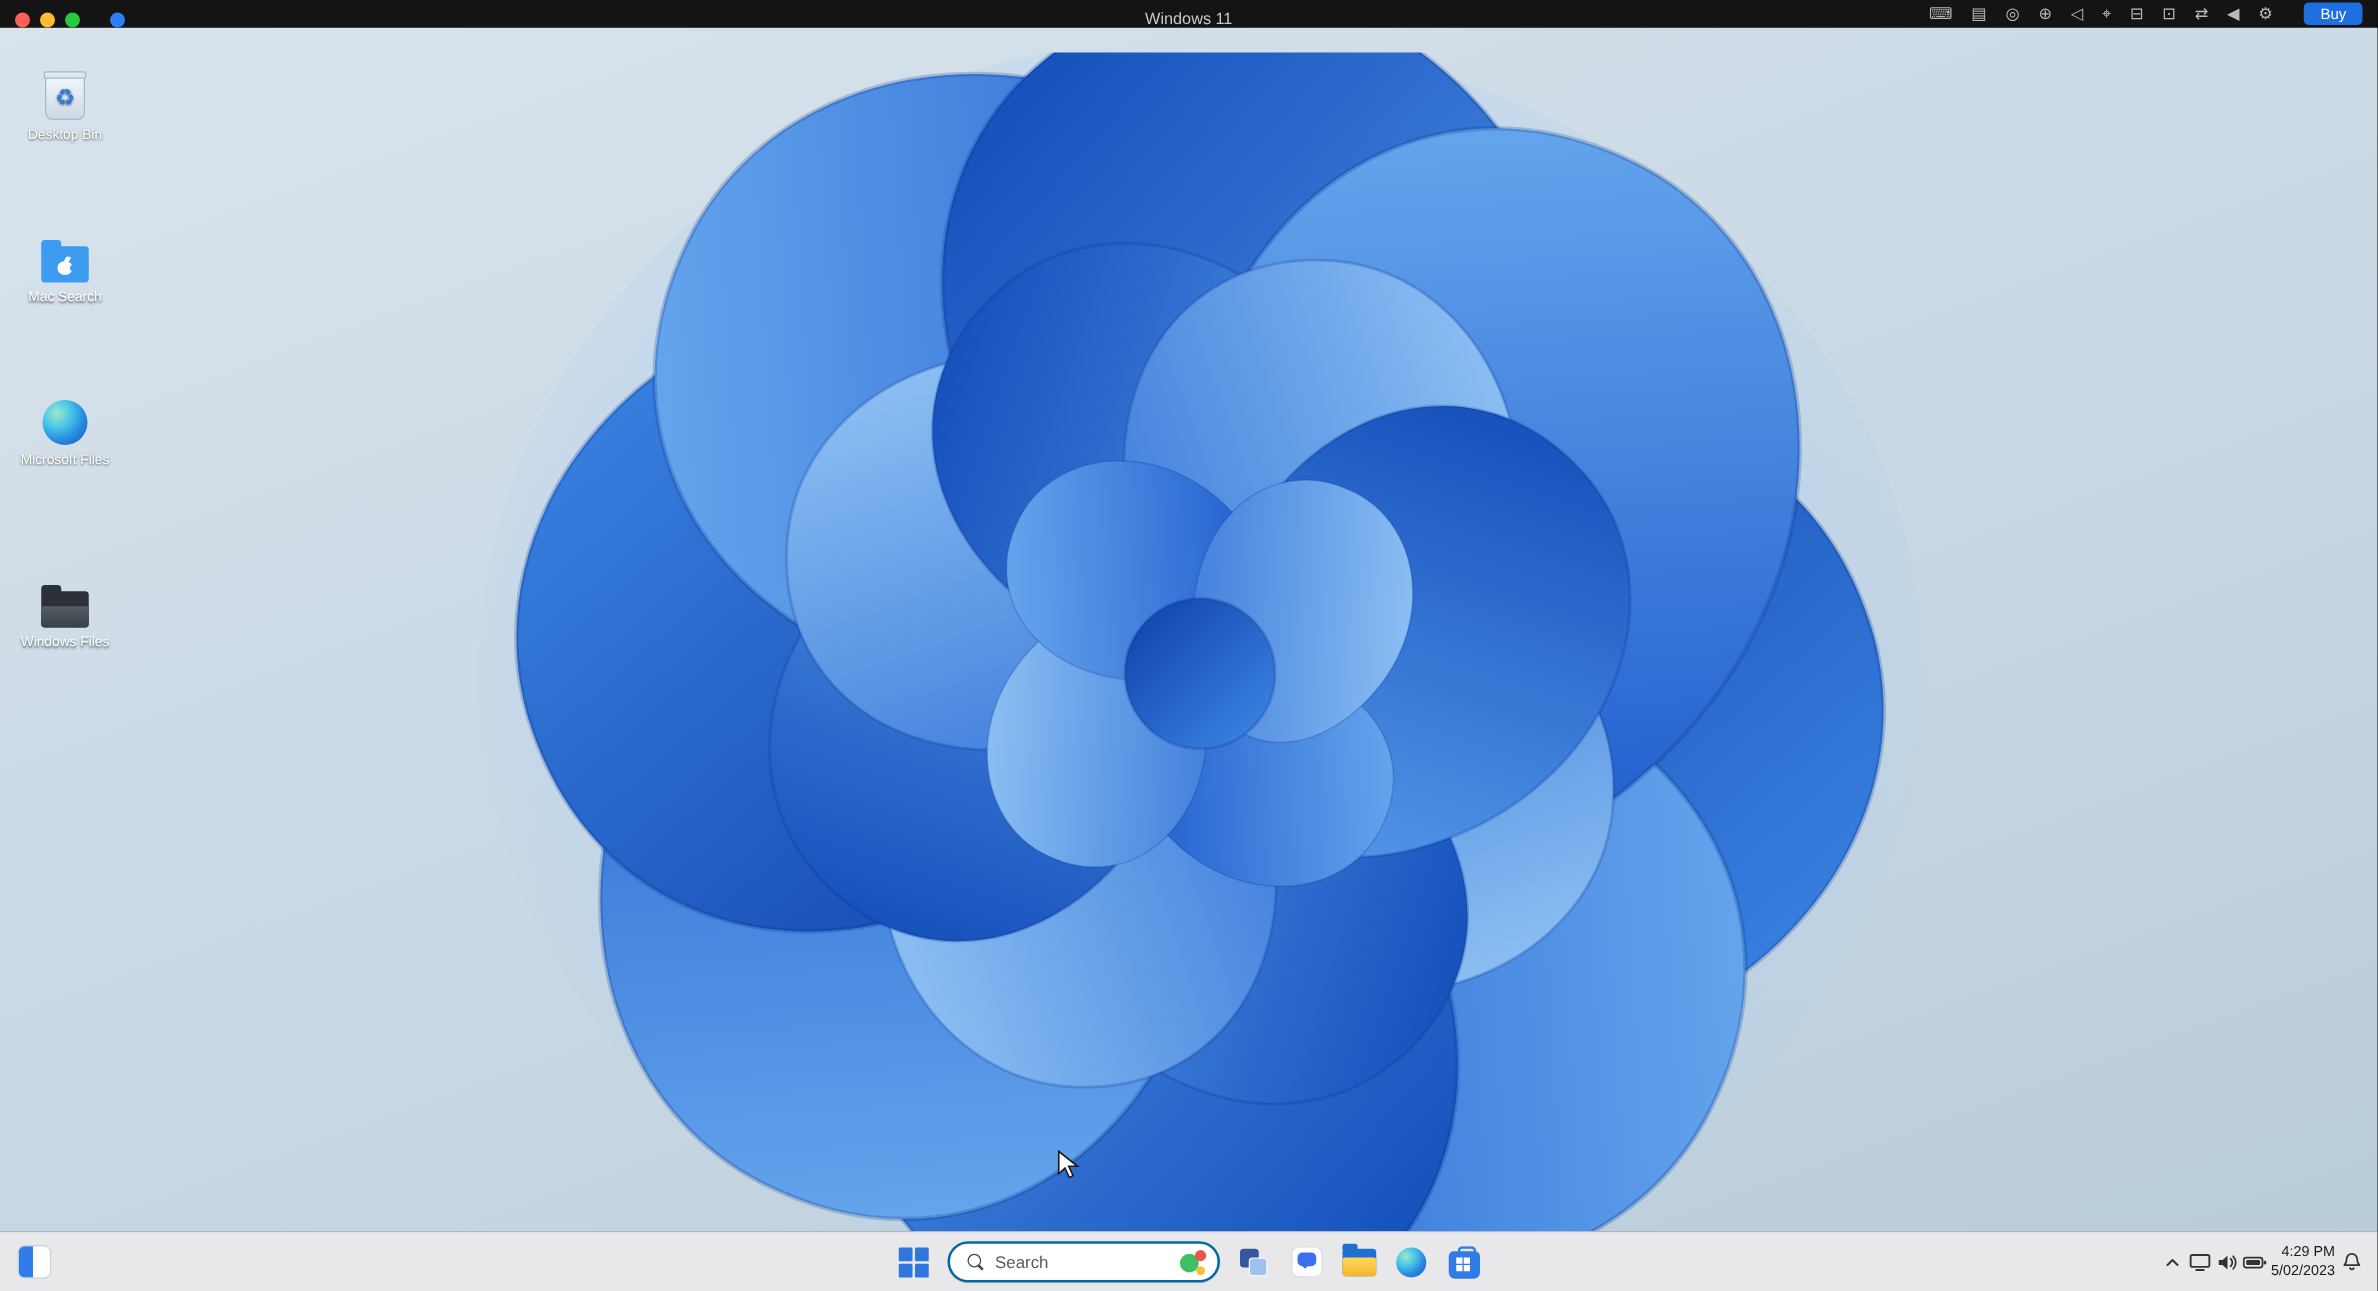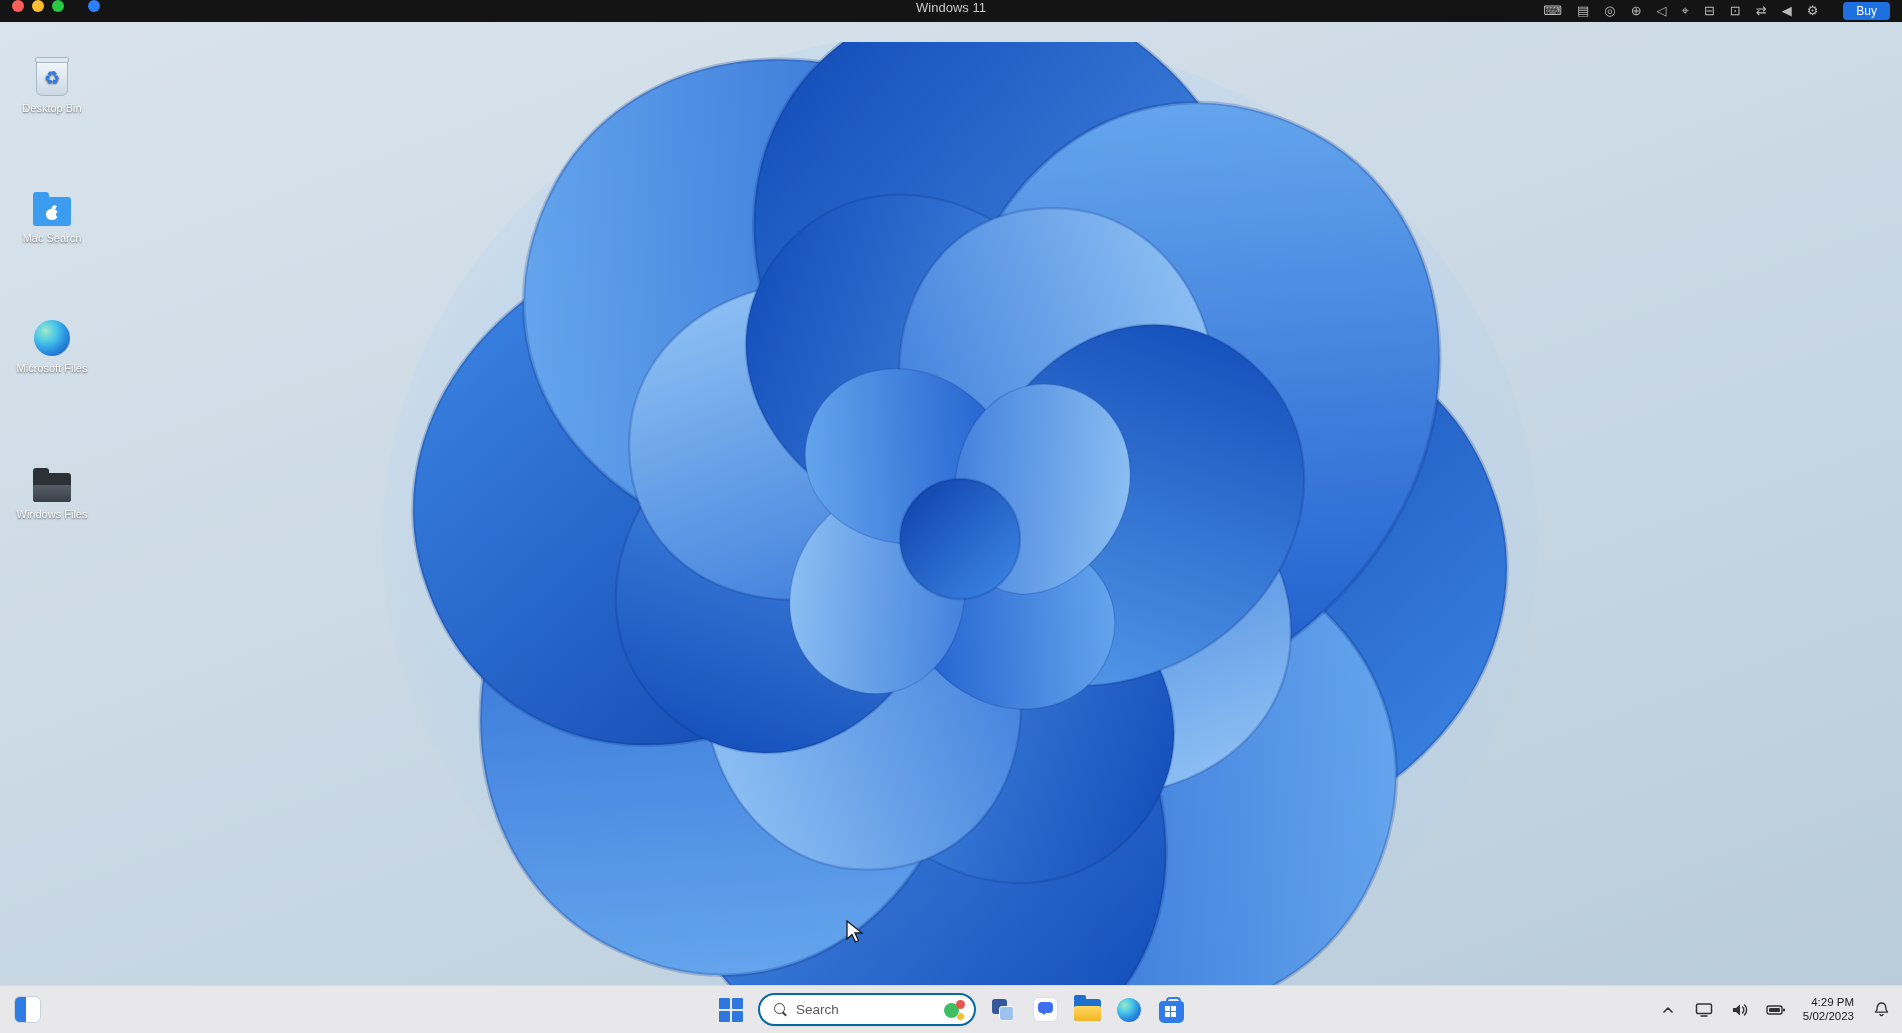--- a/index.html
+++ b/index.html
@@ -1,19 +1,19 @@
 <!DOCTYPE html>
 <html><head>
 <meta charset="utf-8">
 <style>
   * { margin:0; padding:0; box-sizing:border-box; }
   html,body { width:1902px; height:1033px; overflow:hidden; font-family:"Liberation Sans", sans-serif; background:#000; }
 
   
-  .titlebar { position:absolute; top:0; left:0; width:100%; height:22px; background:#141414; display:flex; align-items:flex-start; padding:0 12px; z-index:50; }
+  .titlebar { position:absolute; top:0; left:0; width:100%; height:22px; background:#141414; display:flex; align-items:flex-end; padding:0 12px; z-index:50; }
   .traffic { display:flex; gap:8px; align-items:center; }
   .dot { width:12px; height:12px; border-radius:50%; }
   .dot-red { background:#ff5f57; }
   .dot-yellow { background:#febc2e; }
   .dot-green { background:#28c840; }
   .dot-blue { background:#2d7ff9; margin-left:16px; }
   .vm-title { position:absolute; left:0; right:0; text-align:center; color:#c9c9c9; font-size:13px; pointer-events:none; }
   .vm-toolbar { margin-left:auto; display:flex; align-items:center; gap:15px; z-index:2; }
   .vm-tool { color:#b9b9b9; font-size:13px; line-height:22px; cursor:default; }
   .buy-btn { background:#1e6fe0; color:#fff; font-size:12px; padding:2px 13px; border-radius:4px; margin-left:10px; }
@@ -84,21 +84,21 @@
   .explorer { position:relative; width:27px; height:22px; }
   .explorer .back { position:absolute; left:0; top:0; width:100%; height:100%; background:#1f6fd1; border-radius:3px; }
   .explorer .back::before { content:""; position:absolute; top:-4px; left:0; width:12px; height:5px; background:#1f6fd1; border-radius:2px 2px 0 0; }
   .explorer .front { position:absolute; left:0; bottom:0; width:100%; height:15px; background:linear-gradient(#ffd75e,#f5b52a); border-radius:2px 2px 3px 3px; }
 
   .storeic { position:relative; width:25px; height:22px; background:#2f7ce6; border-radius:4px 4px 5px 5px; margin-top:4px; }
   .storeic::before { content:""; position:absolute; top:-4px; left:7px; width:11px; height:5px; border:2px solid #2f7ce6; border-bottom:none; border-radius:4px 4px 0 0; }
   .storeic .flag { position:absolute; left:6px; top:5px; display:grid; grid-template-columns:5px 5px; grid-template-rows:5px 5px; gap:1.5px; }
   .storeic .flag span { background:#fff; }
 
-  .tb-right { position:absolute; right:10px; display:flex; gap:14px; }
+  .tb-right { position:absolute; right:10px; display:flex; align-items:center; gap:0; }
   .trayic { display:flex; align-items:center; justify-content:center; width:22px; height:30px; cursor:pointer; }
   .trayic svg { display:block; }
   .clock { display:flex; flex-direction:column; align-items:flex-end; font-size:11.5px; color:#1a1a1a; line-height:1.3; cursor:default; padding:0 2px; }
 
   
   .cursor { position:absolute; left:845px; top:920px; z-index:60; pointer-events:none; }
 </style>
 </head>
 <body>
 

